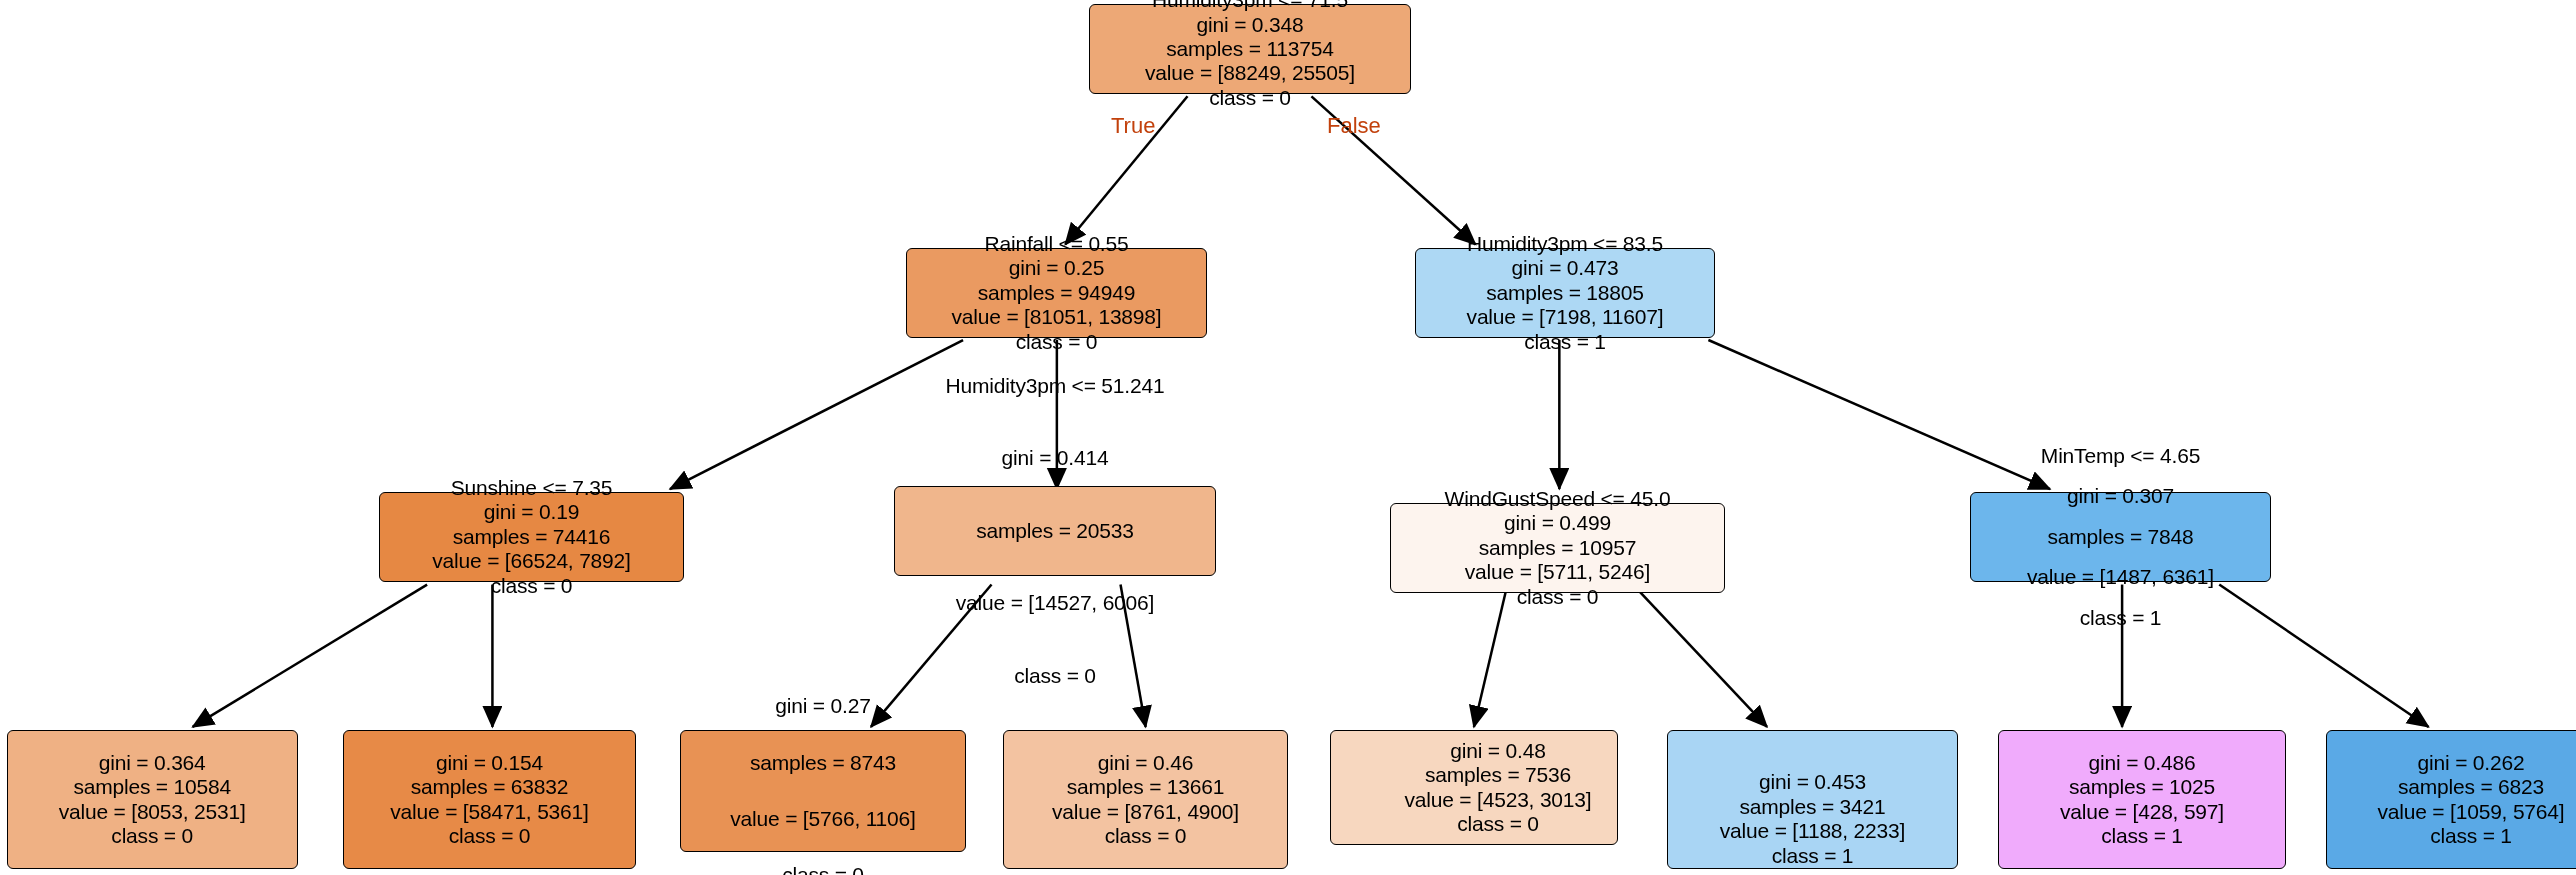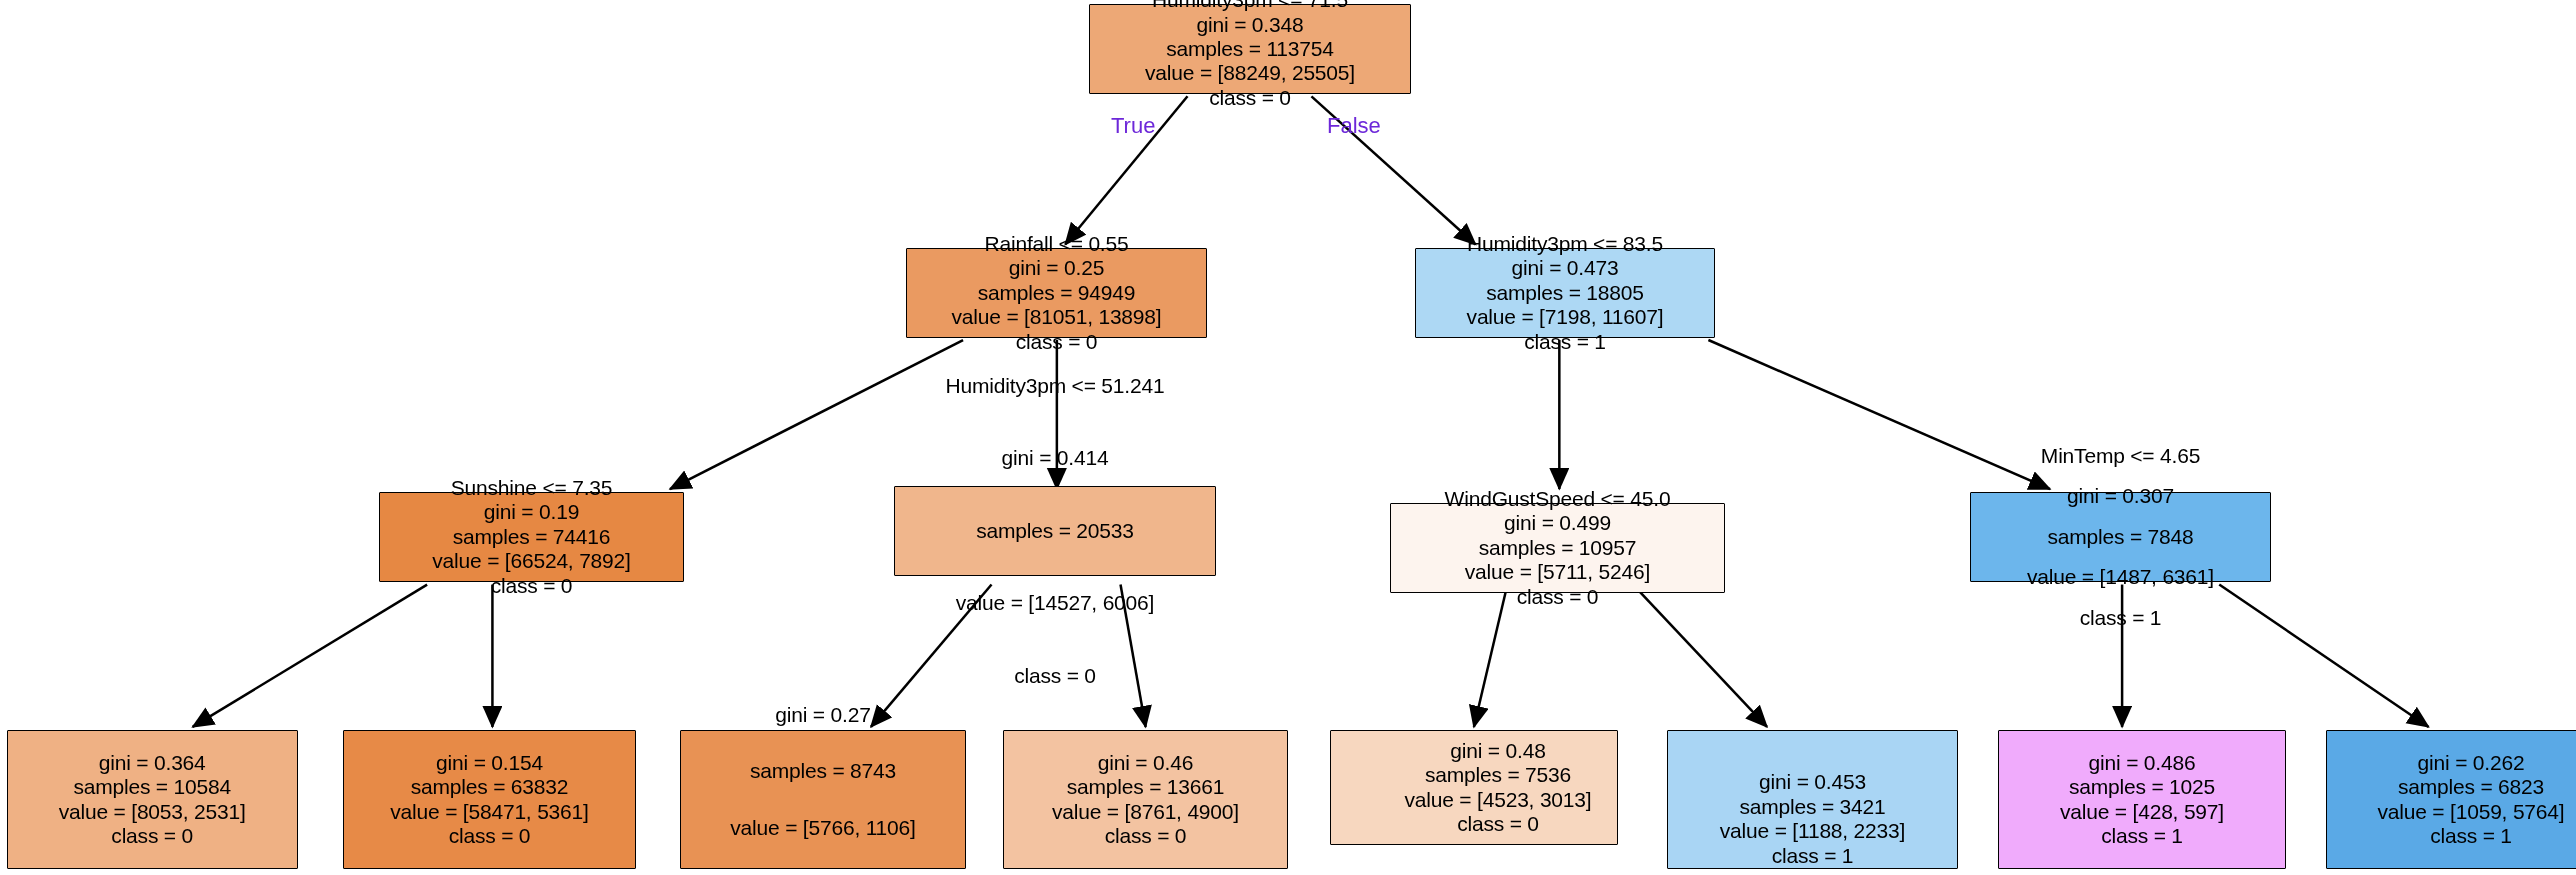--- a/index.html
+++ b/index.html
@@ -20,40 +20,40 @@
     left: 0;
     top: 0;
     width: 2576px;
     height: 876px;
     pointer-events: none;
   }
   .node {
     position: absolute;
     box-sizing: border-box;
     border: 1.7px solid #000000;
-    border-radius: 1px;
+    border-radius: 6px;
     display: flex;
     flex-direction: column;
     align-items: center;
     justify-content: center;
     text-align: center;
     color: #000000;
     font-size: 21px;
     line-height: 1.165;
     white-space: nowrap;
     letter-spacing: -0.2px;
   }
   .node .ln {
     display: block;
   }
   .edge-label {
     position: absolute;
     font-family: "Liberation Sans", sans-serif;
     font-size: 22px;
-    color: #6d28d9;
+    color: #c2410c;
     white-space: nowrap;
   }
 </style>
 </head>
 <body>
 
 <div id="canvas">
   <svg id="edges" viewBox="0 0 3076 1046" xmlns="http://www.w3.org/2000/svg">
     <defs>
       <marker id="arrow" markerWidth="11" markerHeight="11" refX="8.4" refY="4" orient="auto" markerUnits="strokeWidth">
@@ -132,21 +132,21 @@
         <span class="ln">samples = 10584</span>
         <span class="ln">value = [8053, 2531]</span>
         <span class="ln">class = 0</span>
       </div>
       <div class="node" style="left: 343px; top: 730px; width: 293px; height: 139px; background: rgb(231, 138, 71);">
         <span class="ln">gini = 0.154</span>
         <span class="ln">samples = 63832</span>
         <span class="ln">value = [58471, 5361]</span>
         <span class="ln">class = 0</span>
       </div>
-      <div class="node" style="left: 680px; top: 730px; width: 286px; height: 139px; background: rgb(232, 146, 84); gap: 32px;">
+      <div class="node" style="left: 680px; top: 730px; width: 286px; height: 122px; background: rgb(232, 146, 84); gap: 32px;">
         <span class="ln">gini = 0.27</span>
         <span class="ln">samples = 8743</span>
         <span class="ln">value = [5766, 1106]</span>
         <span class="ln">class = 0</span>
       </div>
       <div class="node" style="left: 1003px; top: 730px; width: 285px; height: 139px; background: rgb(243, 195, 161);">
         <span class="ln">gini = 0.46</span>
         <span class="ln">samples = 13661</span>
         <span class="ln">value = [8761, 4900]</span>
         <span class="ln">class = 0</span>

